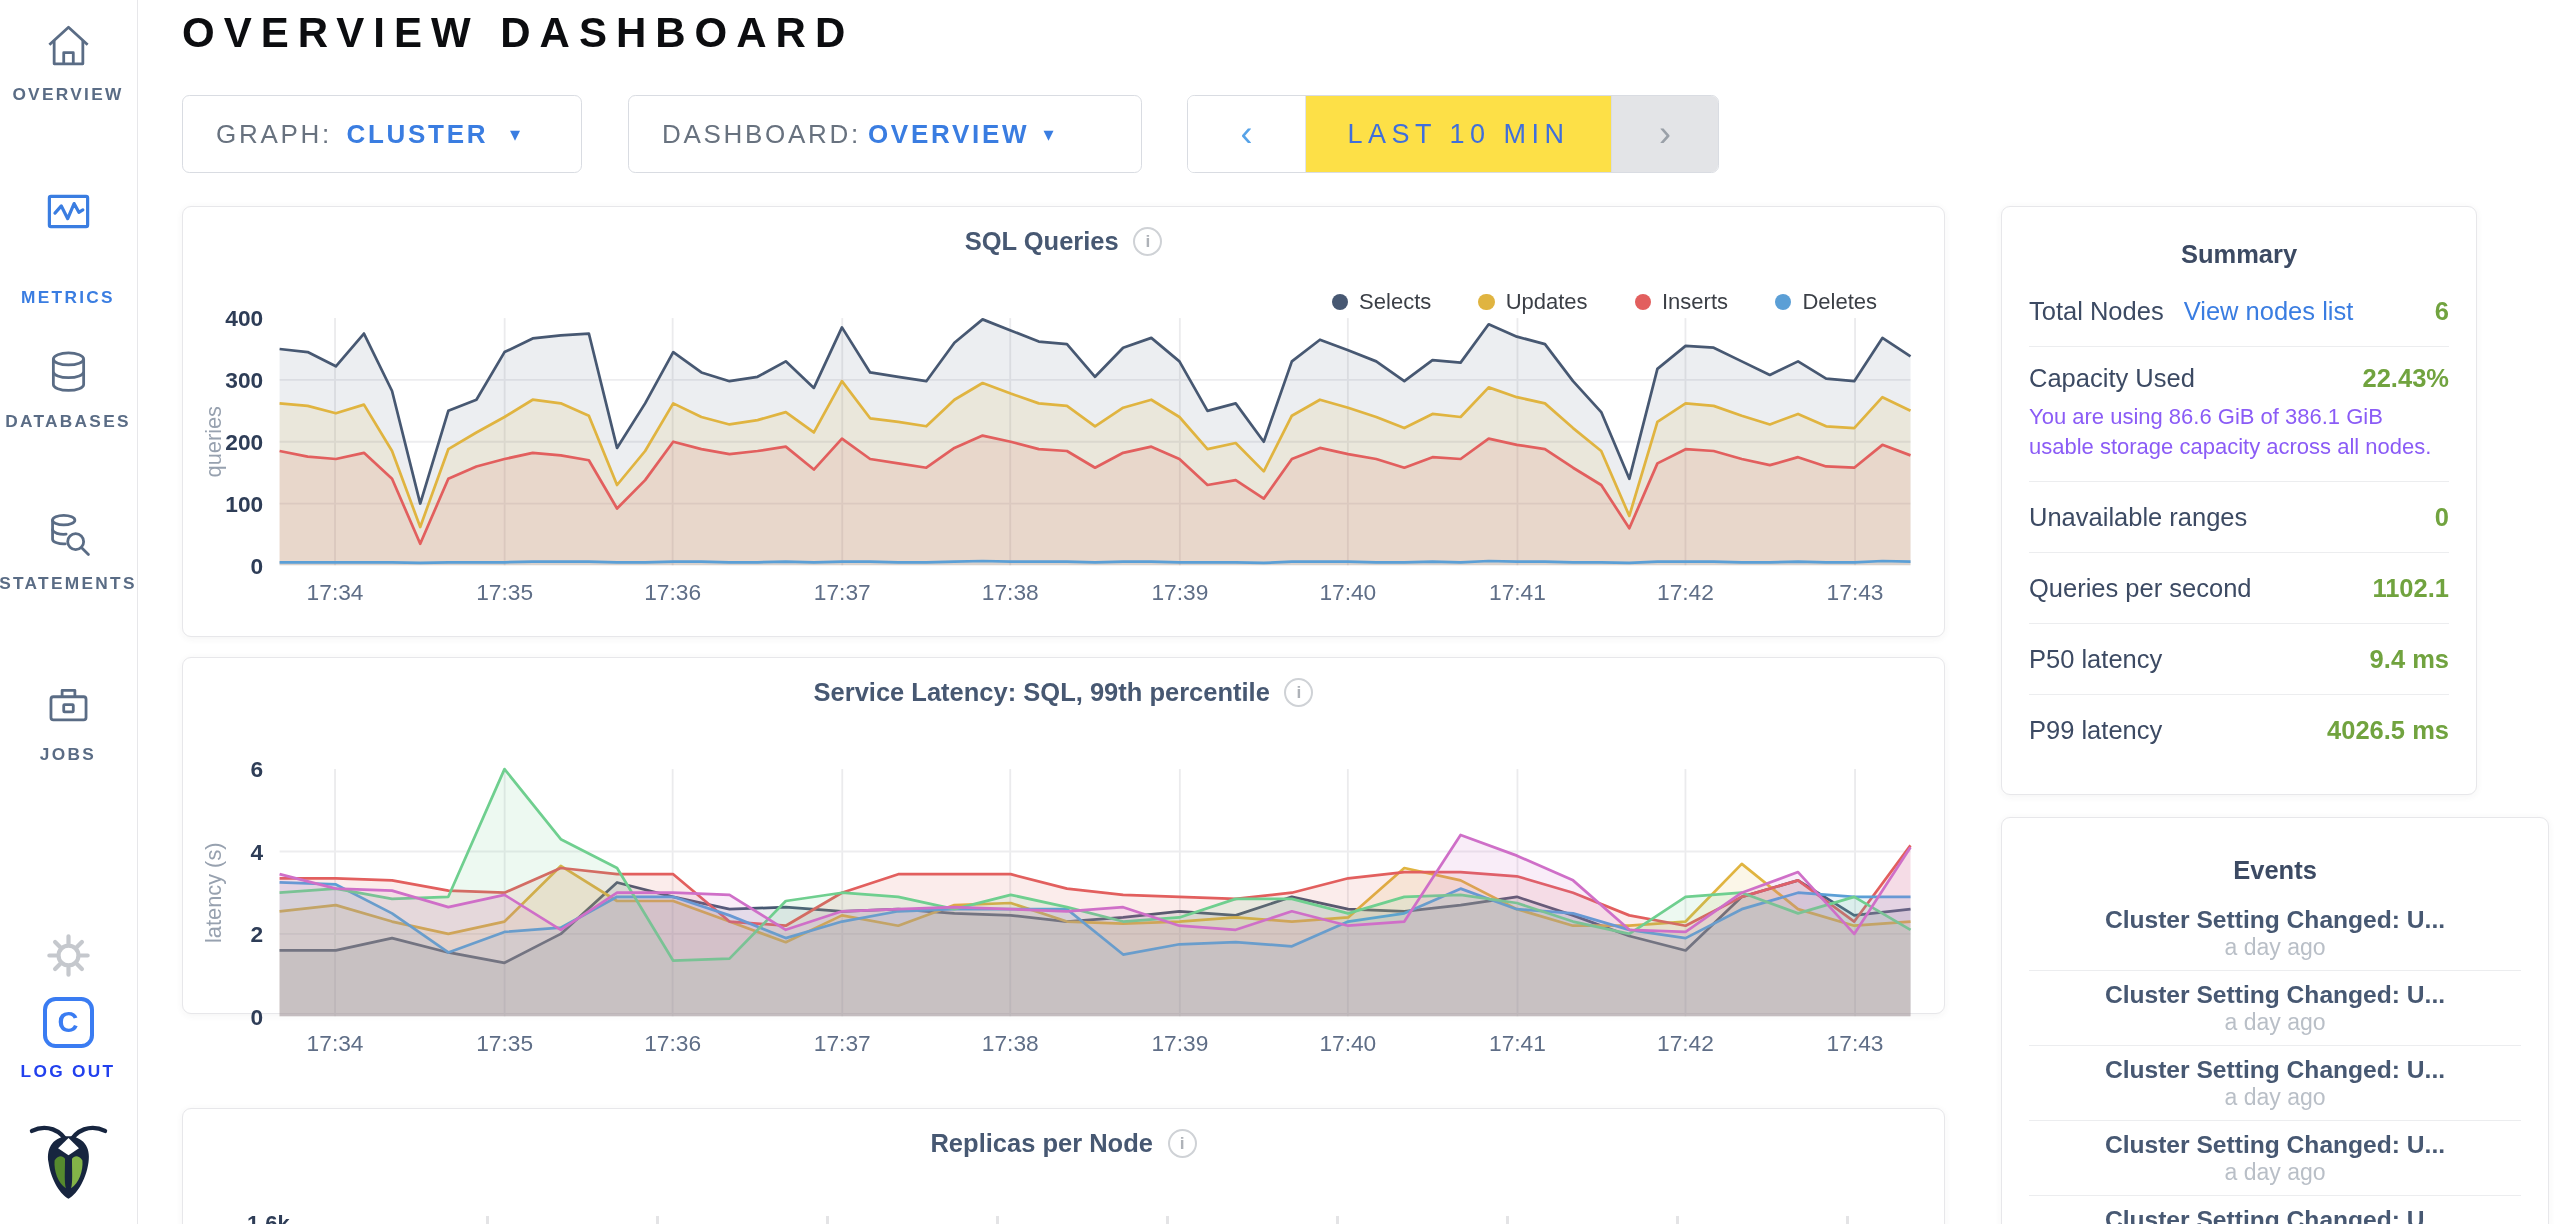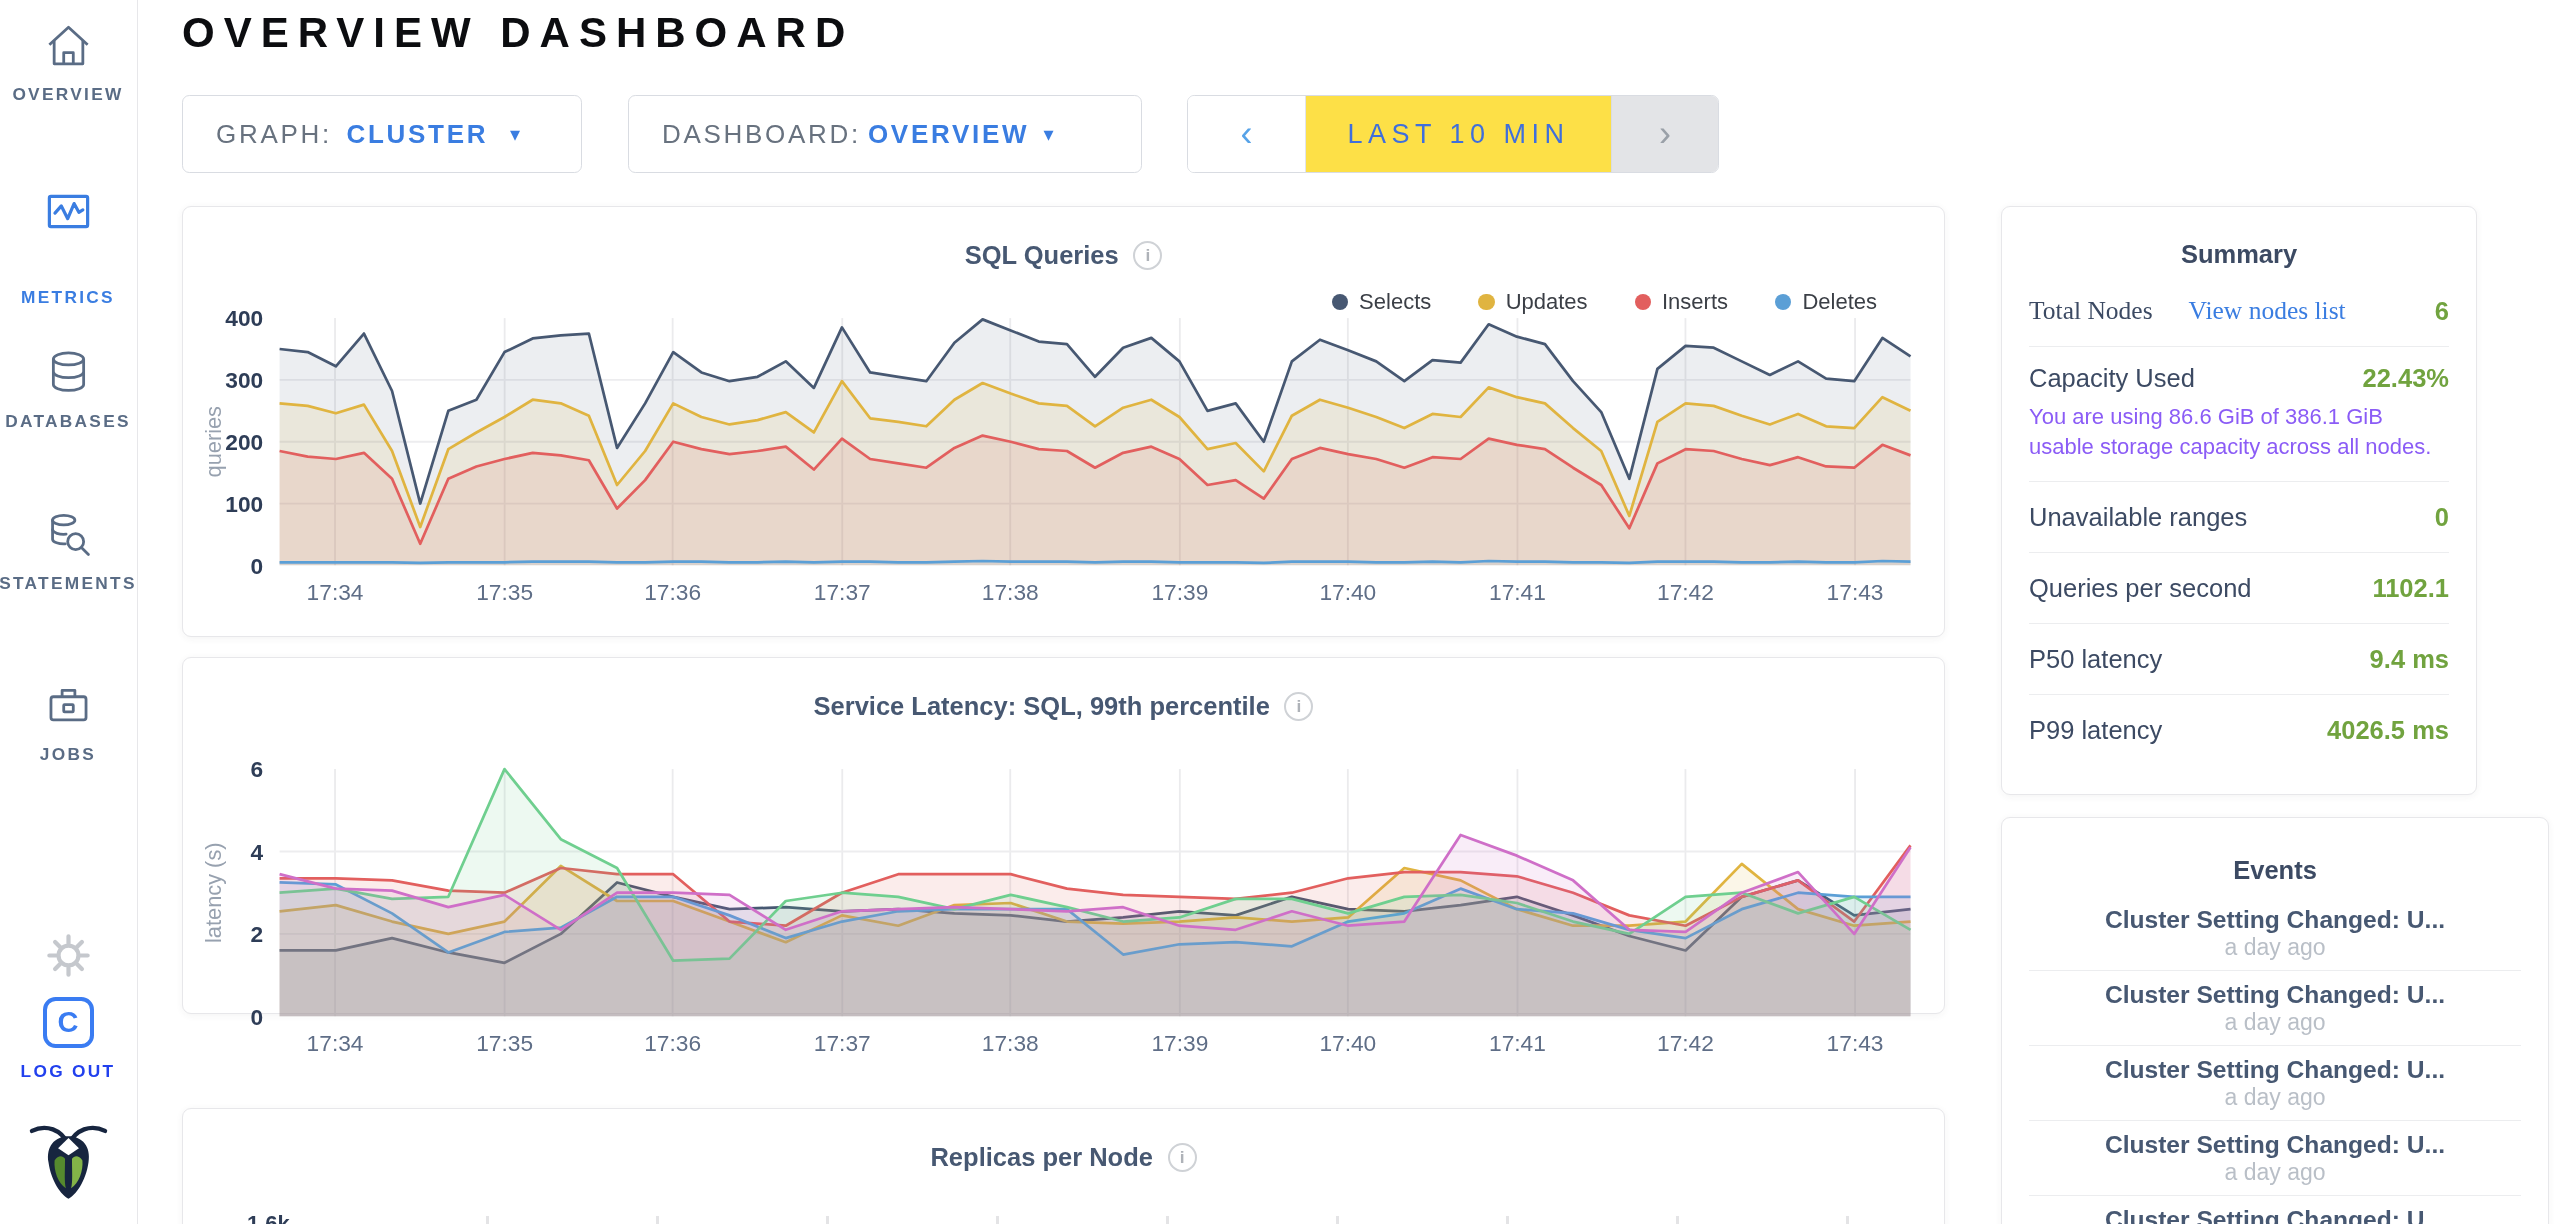--- a/index.html
+++ b/index.html
@@ -40,42 +40,42 @@
   .tw-range { flex:1; display:flex; align-items:center; justify-content:center;
     font-size:27px; font-weight:400; letter-spacing:5.5px; color:#3f6fdc; cursor:pointer;
     background:#fde047; border:none; }
   .tw-next { width:107px; background:#e3e4e7; color:#9aa0a8; border-left:1.8px solid #d9dce2; }
   
   .card { position:absolute; background:#fff; border:1.8px solid #e7e7ea; border-radius:9px;
     box-shadow:0 1.8px 7.3px rgba(60,64,67,.05); }
   .sql-card   { left:182px; top:206px;  width:1763px; height:431px; }
   .lat-card   { left:182px; top:657px;  width:1763px; height:357px; }
   .rep-card   { left:182px; top:1108px; width:1763px; height:255px; }
-  .chart-head { margin-top:34px; display:flex; align-items:center; justify-content:center; gap:14.6px; }
+  .chart-head { margin-top:20px; display:flex; align-items:center; justify-content:center; gap:14.6px; }
   .chart-title { font-size:25.5px; font-weight:700; color:#475872; }
   .info-icon { width:29px; height:29px; border:2.7px solid #cfd2d6; border-radius:50%;
     color:#aeb2b8; font-size:17.3px; font-weight:700; display:flex; align-items:center;
     justify-content:center; cursor:pointer; }
   .legend { position:absolute; right:67px; top:82px; display:flex; gap:47px; align-items:center; }
   .legend-item { display:flex; align-items:center; gap:11px; font-size:22px; color:#3b3f46; }
   .legend-dot { width:16.4px; height:16.4px; border-radius:50%; }
   .plot { position:absolute; left:16.4px; right:20px; top:102px; height:300px; }
   .rep-tick { position:absolute; left:64px; top:102px; font-size:22px; font-weight:600; color:#2e3d57; }
   .rep-grid { position:absolute; left:136px; right:36px; top:107px; height:12.7px;
     background:repeating-linear-gradient(90deg, transparent 0 167px, #e4e4e6 167px 170px); }
   
   .summary-card { left:2001px; top:206px; width:476px; height:589px; padding:0 27px; }
   .events-card  { left:2001px; top:817px; width:548px; height:511px; padding:0 27px; }
   .panel-title { margin-top:33px; margin-bottom:7.3px; text-align:center; font-size:25.5px;
     font-weight:700; color:#3c4a63; }
   .s-row { display:flex; justify-content:space-between; align-items:center; min-height:71px;
     border-bottom:1.8px solid #ecedef; font-size:25.5px; color:#3c4a63; }
   .s-row:last-child { border-bottom:none; }
   .s-val { color:#71a33f; font-weight:700; white-space:nowrap; }
-  .s-left { display:flex; align-items:flex-start; gap:36px;font-family:Liberation Serif, serif; }
+  .s-left { display:flex; align-items:flex-start; gap:20px; }
   .s-link { color:#3a7de1; cursor:pointer; text-decoration:none; }
   .s-block { border-bottom:1.8px solid #ecedef; padding:16.4px 0 18px; }
   .s-block-top { display:flex; justify-content:space-between; align-items:center;
     font-size:25.5px; color:#3c4a63; }
   .s-sub { margin-top:9px; font-size:22px; line-height:1.4; color:#8b5cf6; }
   .e-row { display:flex; justify-content:center; align-items:center; height:75px;
     border-bottom:1.8px solid #ecedef; cursor:pointer;flex-direction:column; }
   .e-title { font-size:24.6px; font-weight:600; color:#475872; }
   .e-time { font-size:23px; color:#b9bfc7; }
 </style>

